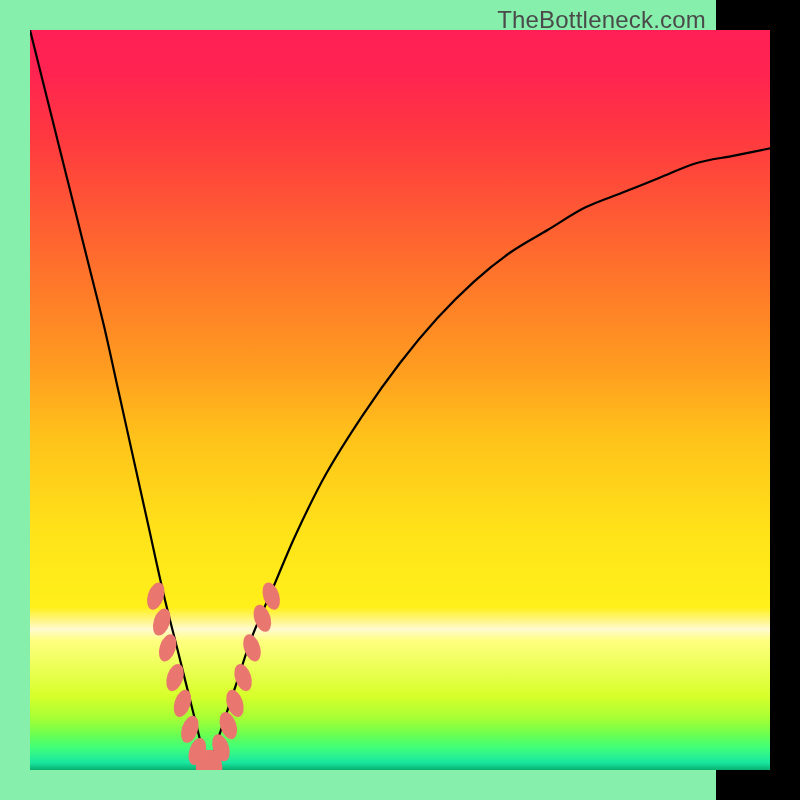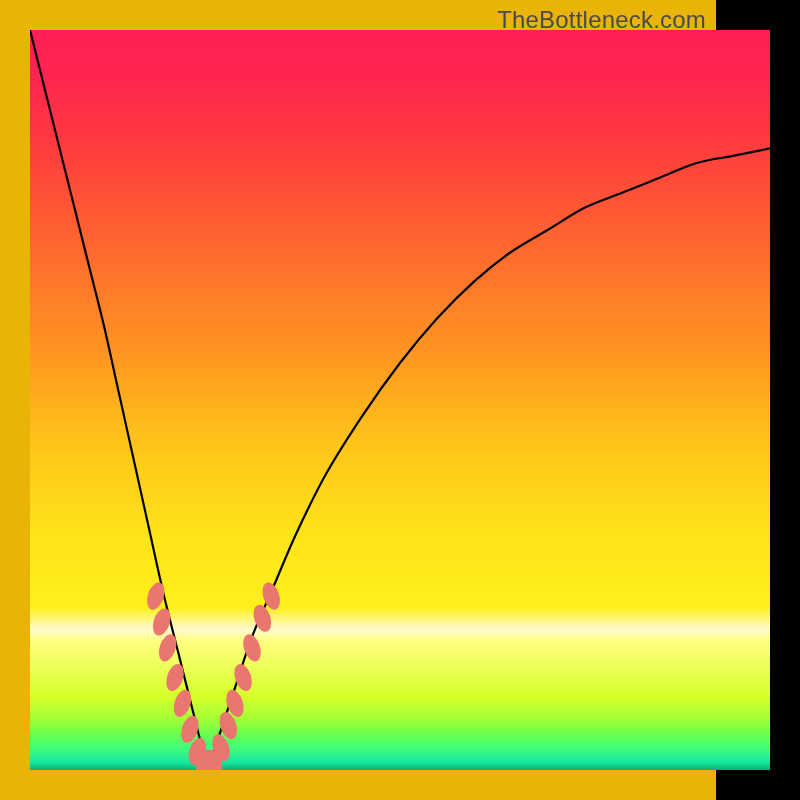--- a/index.html
+++ b/index.html
@@ -8,21 +8,21 @@
     width: 800px;
     height: 800px;
     overflow: hidden;
     background: #000;
     font-family: Arial, Helvetica, sans-serif;
   }
   .frame {
     position: relative;
     width: 716px;
     height: 800px;
-    background: #eab308;
+    background: #86efac;
   }
   .plot-area {
     position: absolute;
     left: 30px;
     top: 30px;
     width: 740px;
     height: 740px;
     overflow: hidden;
   }
   .gradient-bg {

